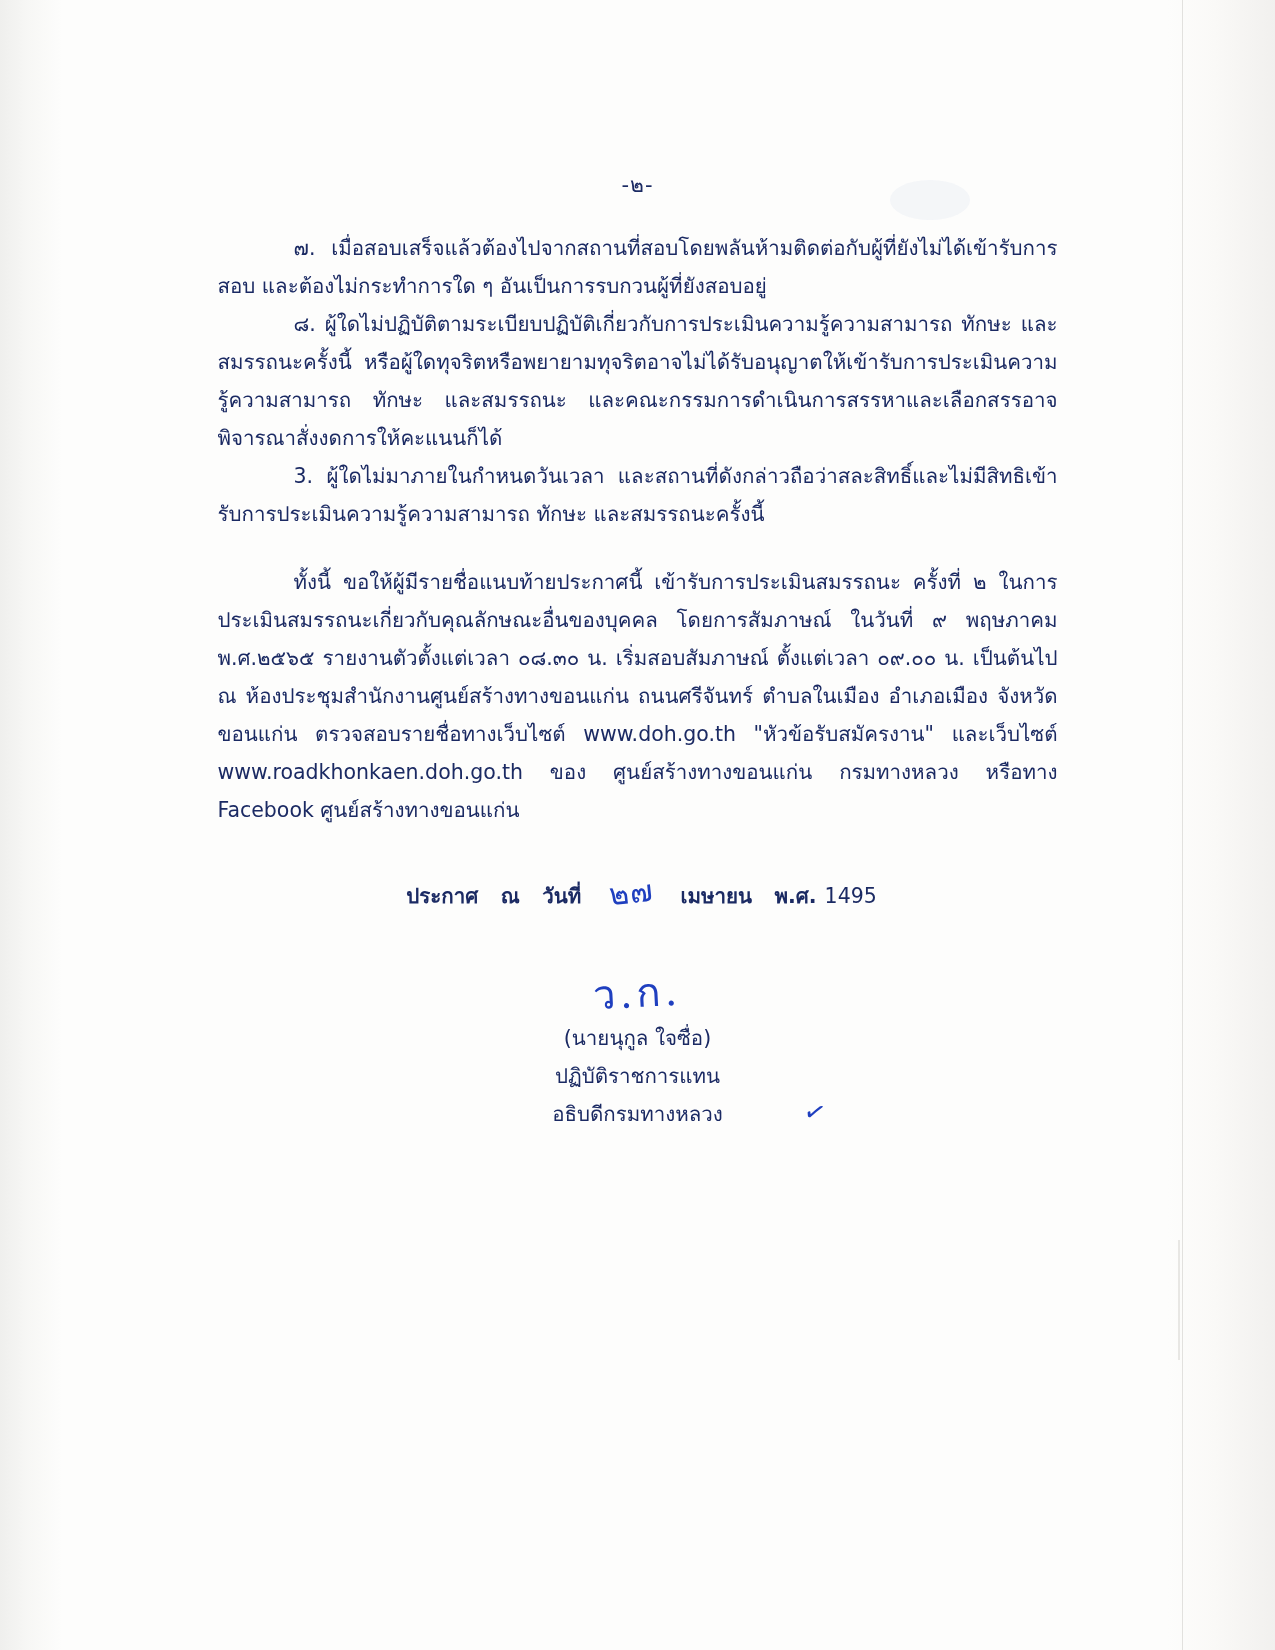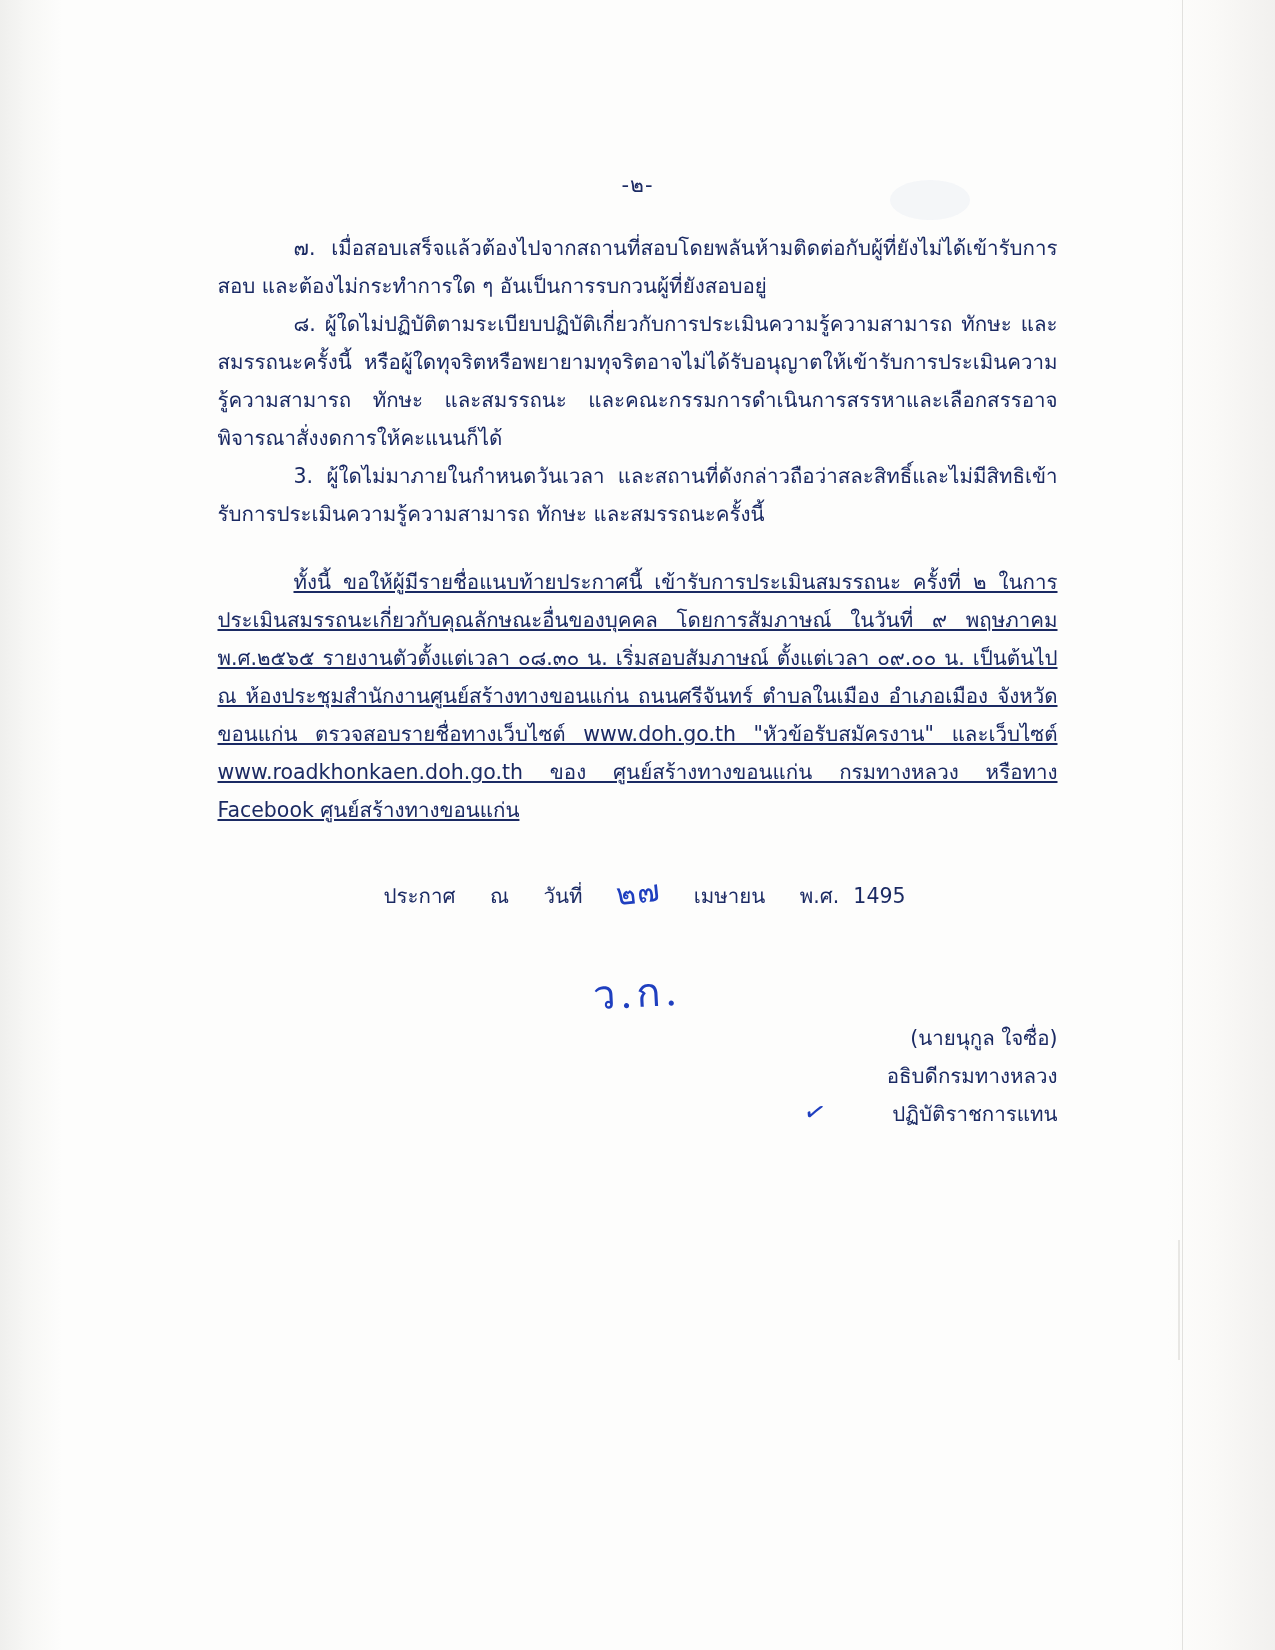--- a/index.html
+++ b/index.html
@@ -72,30 +72,29 @@
   .para {
     font-size: 20.5px;
     line-height: 38px;
     text-align: justify;
     text-justify: inter-word;
     margin: 0 0 0 0;
     text-indent: 76px;
   }
   .para.spaced {
     margin-top: 30px;
-    text-decoration: underline;
   }
 
   .announce-line {
     margin-top: 40px;
     text-align: center;
     font-size: 20.5px;
     position: relative;
   }
-  .announce-line .seg { margin: 0 14px; }
+  .announce-line .seg { margin: 0 8px; font-weight: bold; }
   .announce-line .date-slot {
     position: relative;
     display: inline-block;
     width: 70px;
     text-align: center;
   }
   .hand-date {
     font-family: "DejaVu Serif", serif;
     font-size: 30px;
     color: #1f3fbf;
@@ -115,21 +114,20 @@
     font-family: "DejaVu Serif", serif;
     font-size: 40px;
     color: #1f3fbf;
     letter-spacing: 4px;
     transform: rotate(-3deg);
     display: inline-block;
     margin-bottom: 6px;
   }
   .sign-line {
     display: block;
-    text-align: right;
   }
   .sign-flourish {
     position: absolute;
     right: 232px;
     bottom: 2px;
     font-family: "DejaVu Serif", serif;
     color: #1f3fbf;
     font-size: 26px;
     transform: rotate(14deg);
   }
@@ -163,20 +161,20 @@
         <span class="date-slot">
           <span class="hand-date">๒๗</span>
         </span>
         <span class="seg">เมษายน</span>
         <span class="seg nowrap">พ.ศ.</span><span class="nowrap">1495</span>
       </div>
 
       <div class="sign-block">
         <span class="signature">ว.ก.</span>
         <span class="sign-line">(นายนุกูล   ใจซื่อ)</span>
+        <span class="sign-line">ปฏิบัติราชการแทน</span>
         <span class="sign-line">อธิบดีกรมทางหลวง</span>
-        <span class="sign-line">ปฏิบัติราชการแทน</span>
         <span class="sign-flourish">✓</span>
       </div>
 
     </div>
   </div>
 </div>
 
 </body></html>

